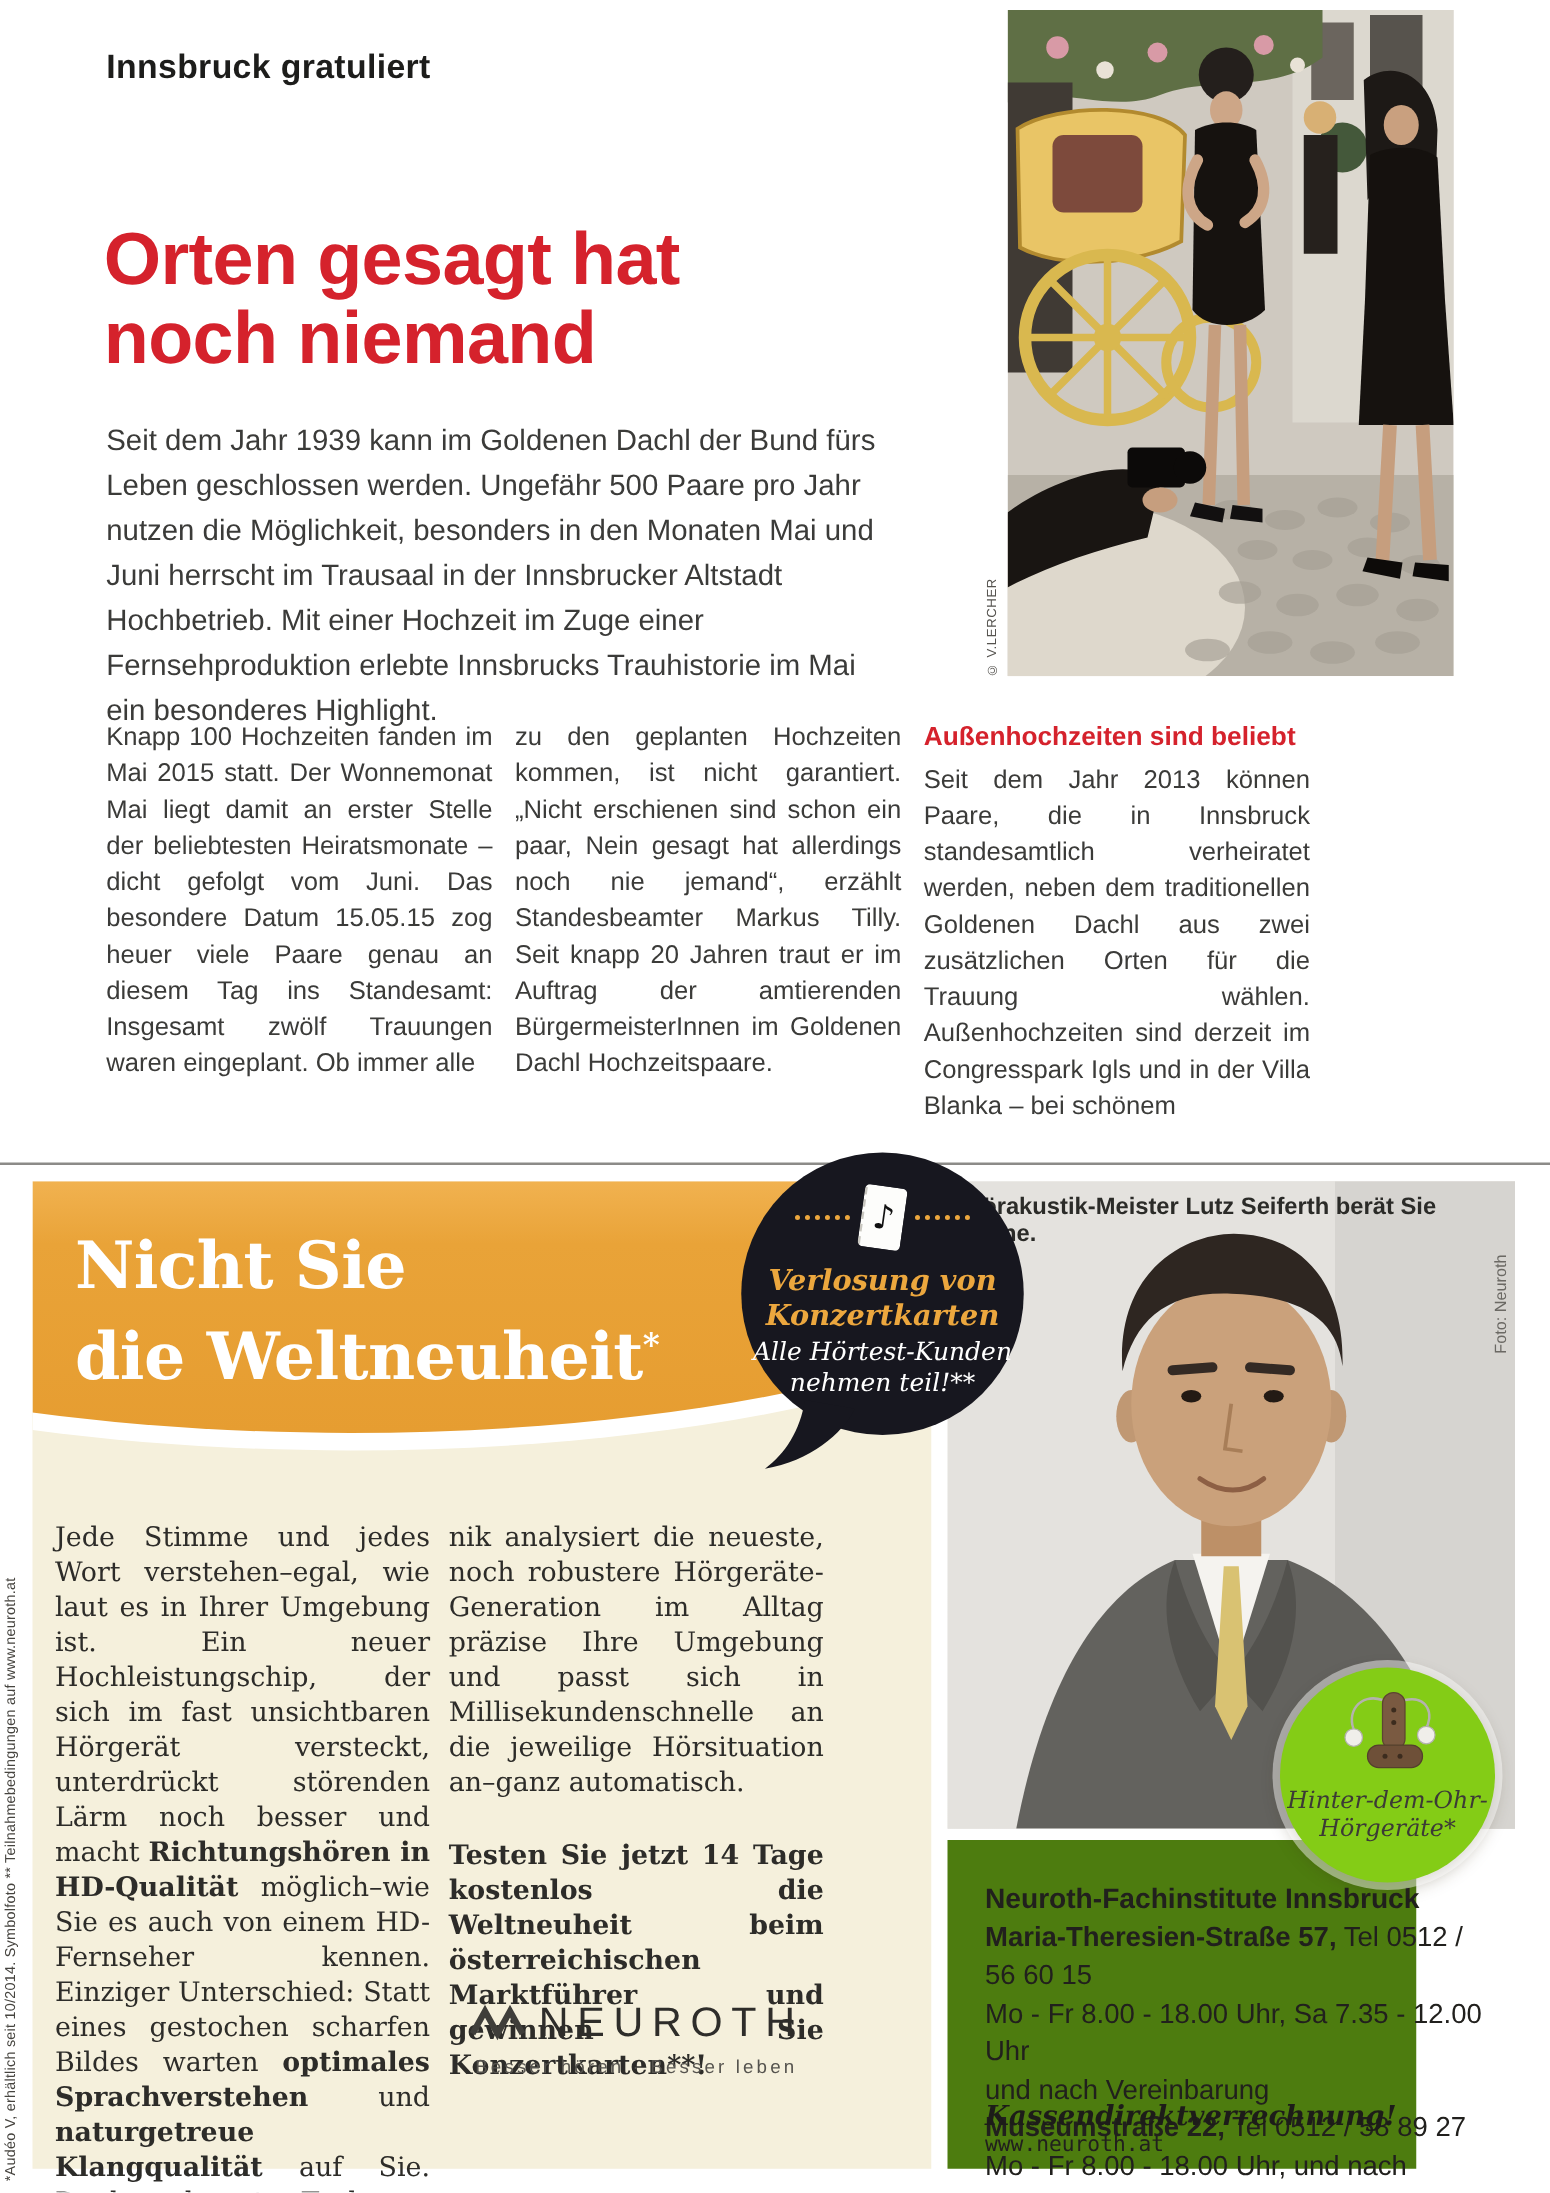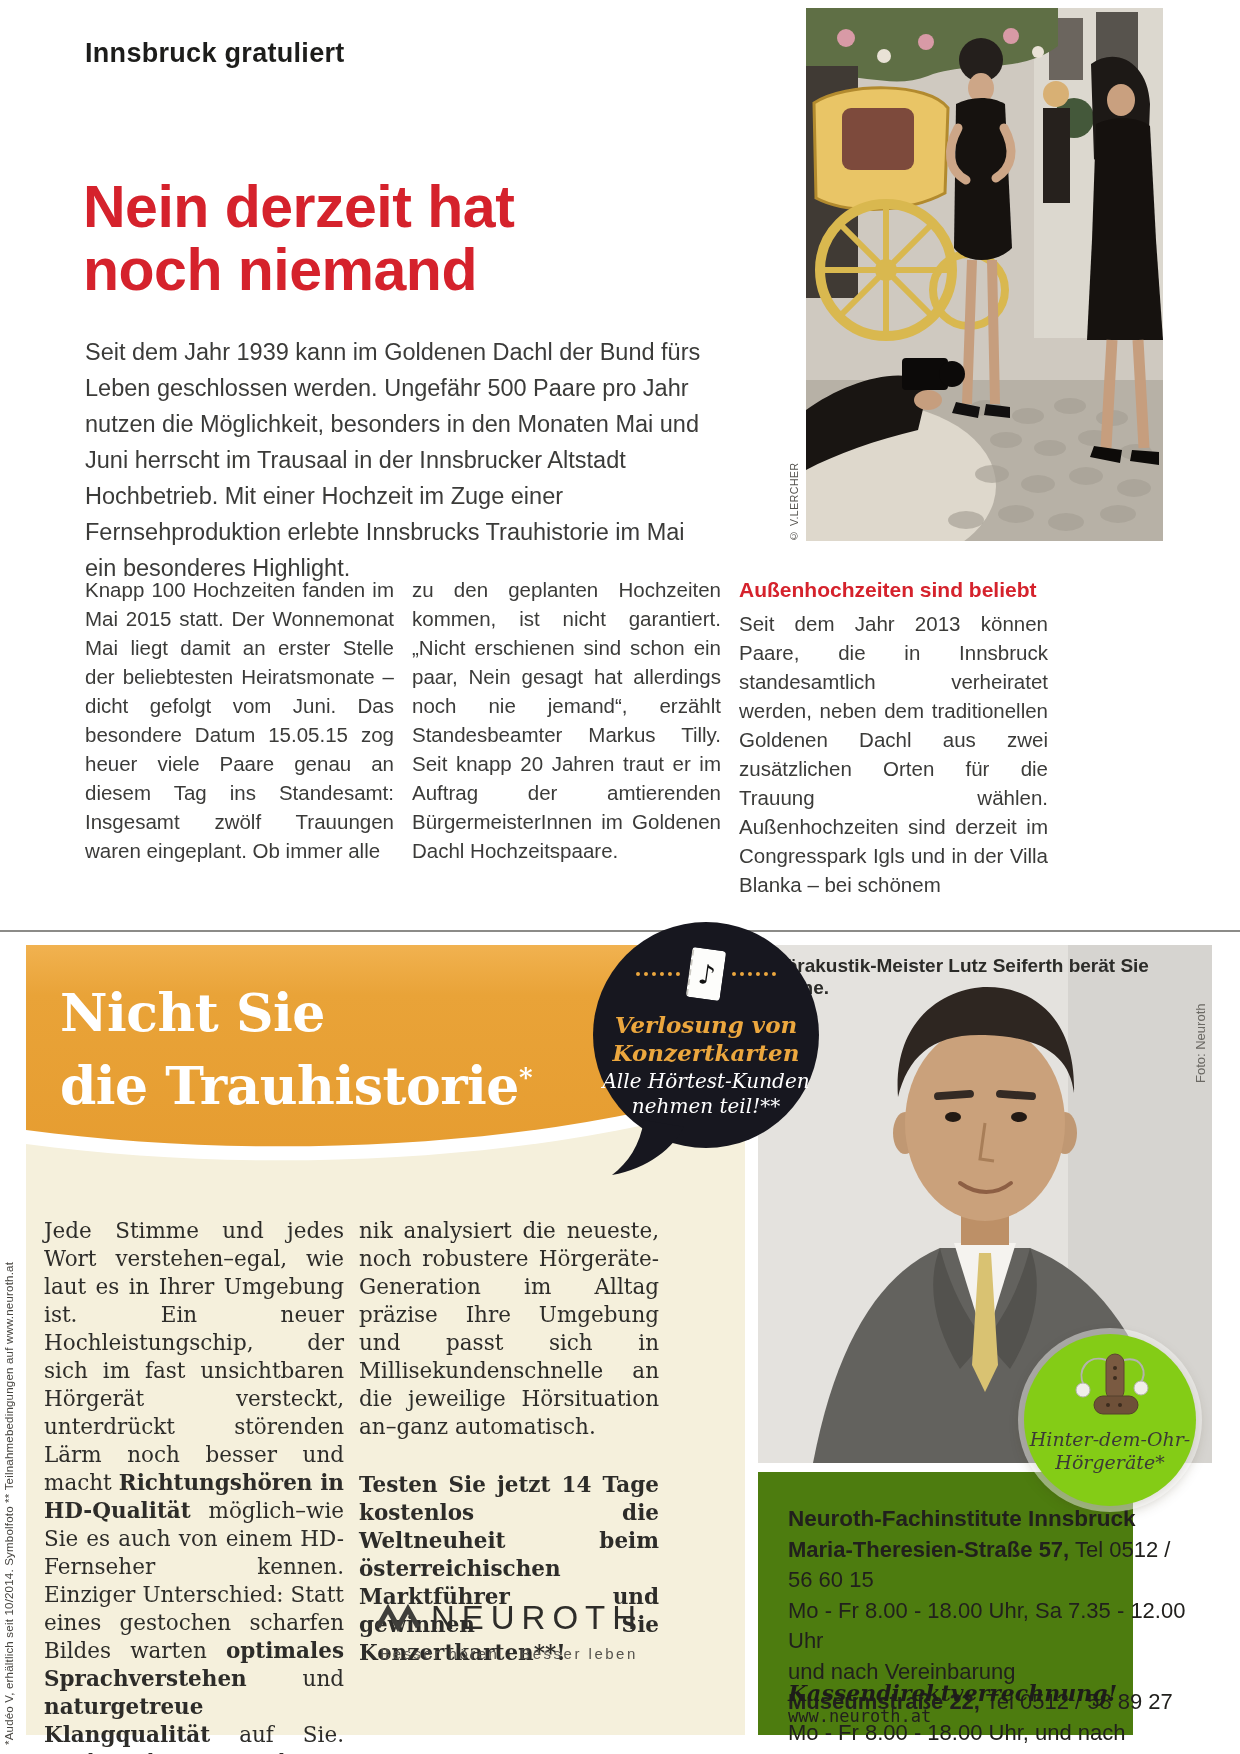--- a/index.html
+++ b/index.html
@@ -66,21 +66,21 @@
   .badge-t1{margin-top:-2px;font-family:"DejaVu Serif",serif;font-style:italic;font-size:19px;color:#3c3a36;line-height:23px;}
 </style>
 </head>
 <body>
 
 <div class="page">
 
   <div class="abs section-label">Innsbruck gratuliert</div>
 
   <div class="abs headline">
-    <div>Nein derzeit hat</div>
+    <div>Orten gesagt hat</div>
     <div>noch niemand</div>
   </div>
 
   <div class="abs lead">Seit dem Jahr 1939 kann im Goldenen Dachl der Bund fürs Leben geschlossen werden. Ungefähr 500 Paare pro Jahr nutzen die Möglichkeit, besonders in den Monaten Mai und Juni herrscht im Trausaal in der Innsbrucker Altstadt Hochbetrieb. Mit einer Hochzeit im Zuge einer Fernsehproduktion erlebte Innsbrucks Trauhistorie im Mai ein besonderes Highlight.</div>
 
   <div class="abs article-photo">
     <svg viewBox="0 0 357 533" width="357" height="533" preserveAspectRatio="none">
       <rect width="357" height="533" fill="#cfc9c0"></rect>
       <rect x="228" y="0" width="129" height="330" fill="#dcd8cf"></rect>
       <rect x="243" y="10" width="34" height="62" fill="#6b655e"></rect>
@@ -173,21 +173,21 @@
             <stop offset="0" stop-color="#f1b250"></stop>
               <stop offset="0.25" stop-color="#e9a338"></stop>
               <stop offset="1" stop-color="#e69d31"></stop>
           </linearGradient>
         </defs>
         <path d="M0,0 H719 V154 C520,216 240,231 0,199 Z" fill="#ffffff"></path>
         <path d="M0,0 H719 V140 C520,202 240,217 0,185 Z" fill="url(#og)"></path>
       </svg>
       <div class="abs ad-headline">
         <div>Nicht Sie</div>
-        <div><span>die Trauhistorie</span><sup>*</sup></div>
+        <div><span>die Weltneuheit</span><sup>*</sup></div>
       </div>
 
       <div class="abs ad-body ad-col1">
         <p>
           <span>Jede Stimme und jedes Wort verstehen–egal, wie laut es in Ihrer Umgebung ist. Ein neuer Hochleistungschip, der sich im fast unsichtbaren Hörgerät versteckt, unterdrückt störenden Lärm noch besser und macht </span><b>Richtungshören in HD-Qualität</b><span> möglich–wie Sie es auch von einem HD-Fernseher kennen. Einziger Unterschied: Statt eines gestochen scharfen Bildes warten </span><b>optimales Sprachverstehen</b><span> und </span><b>naturgetreue Klangqualität</b><span> auf Sie. Dank modernster Tech-</span>
         </p>
       </div>
       <div class="abs ad-body ad-col2">
         <p>nik analysiert die neueste, noch robustere Hörgeräte-Generation im Alltag präzise Ihre Umgebung und passt sich in Millisekundenschnelle an die jeweilige Hörsituation an–ganz automatisch.</p>
         <p class="ad-cta">Testen Sie jetzt 14 Tage kostenlos die Weltneuheit beim österreichischen Marktführer und gewinnen Sie Konzertkarten**!</p>

